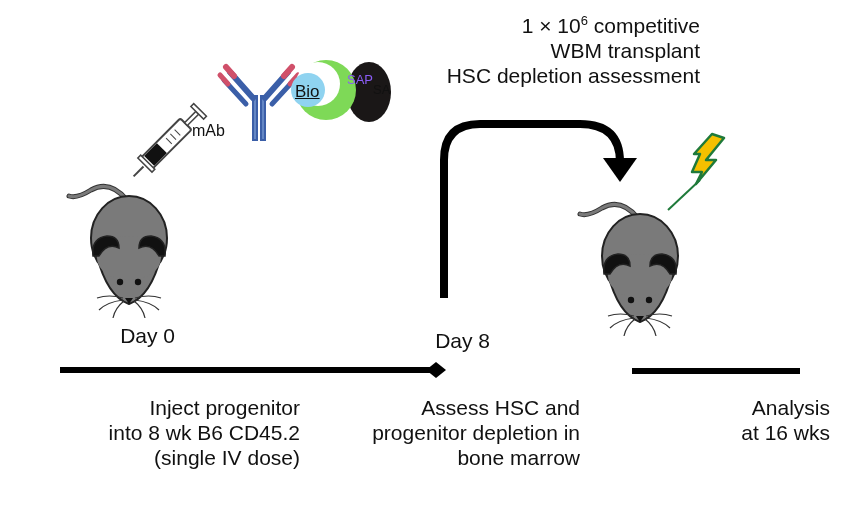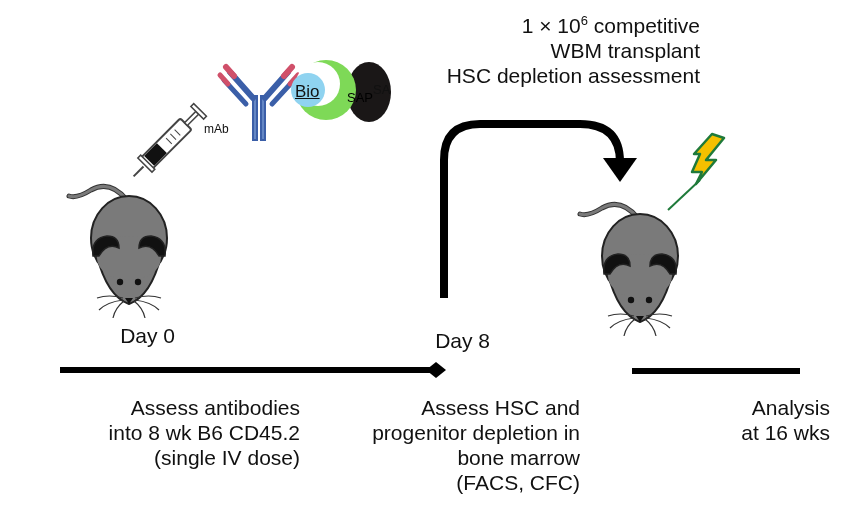--- a/index.html
+++ b/index.html
@@ -105,37 +105,36 @@
 </svg>
 
 <div class="abs txt" style="left:420px; top:8px; width:280px;">
   <div>
     <span>1 × 10</span><sup style="font-size:13px;">6</sup><span> competitive</span>
   </div>
   <div>WBM transplant</div>
   <div>HSC depletion assessment</div>
 </div>
 
-<div class="abs lbl" style="left:204px; top:122px; font-size:12px;">mAb</div>
+<div class="abs lbl" style="left:192px; top:122px; font-size:16px;">mAb</div>
 <div class="abs lbl" style="left:295px; top:82px; font-size:17px;text-decoration:underline;">Bio</div>
 <div class="abs lbl" style="left:325px; top:82px; font-size:13px;margin-left:48px;">SA</div>
-<div class="abs lbl" style="left:347px; top:90px; font-size:13px; color:#000000;">SAP</div>
+<div class="abs lbl" style="left:347px; top:72px; font-size:13px; color:#8b5cf6;">SAP</div>
 
 <div class="abs txt" style="left:85px; top:323px; width:90px;">Day 0</div>
 <div class="abs txt" style="left:400px; top:328px; width:90px;">Day 8</div>
 
 <div class="abs txt" style="left:40px; top:395px; width:260px;">
-  <div>Assess antibodies</div>
+  <div>Inject progenitor</div>
   <div>into 8 wk B6 CD45.2</div>
   <div>(single IV dose)</div>
 </div>
 
 <div class="abs txt" style="left:320px; top:395px; width:260px;">
   <div>Assess HSC and</div>
   <div>progenitor depletion in</div>
   <div>bone marrow</div>
-  <div>(FACS, CFC)</div>
 </div>
 
 <div class="abs txt" style="left:720px; top:395px; width:110px;">
   <div>Analysis</div>
   <div>at 16 wks</div>
 </div>
 
 </body></html>

